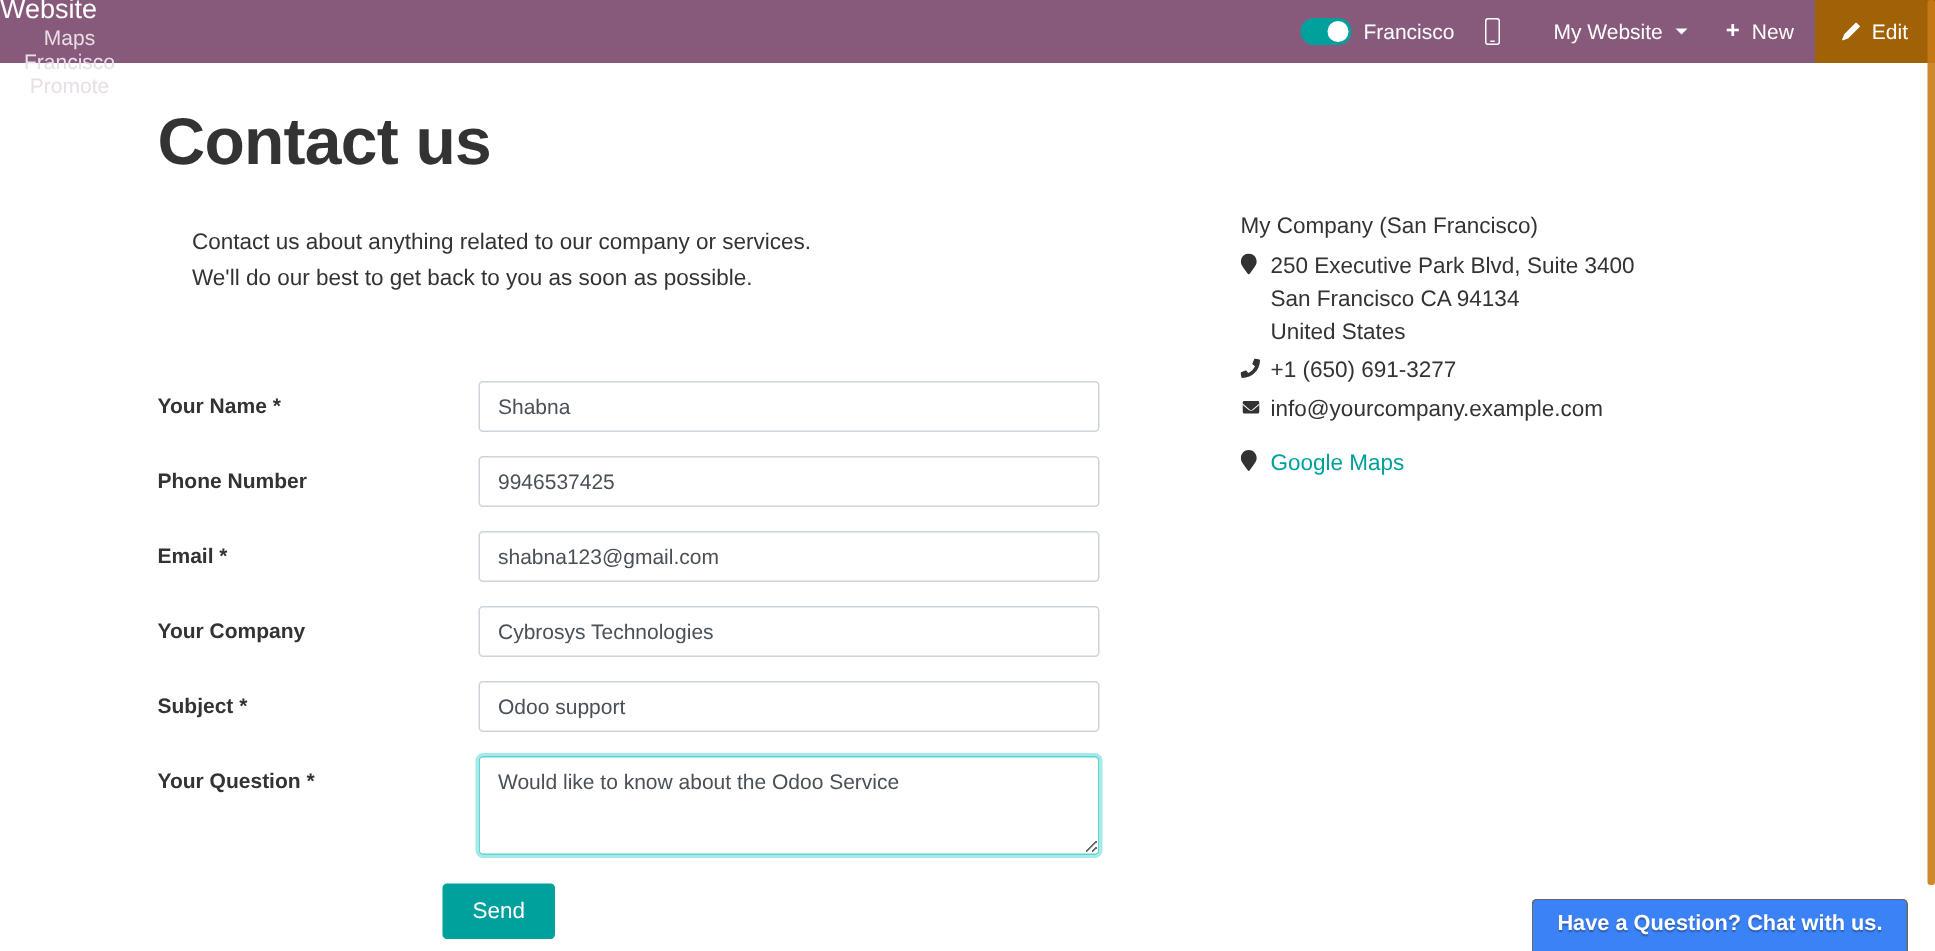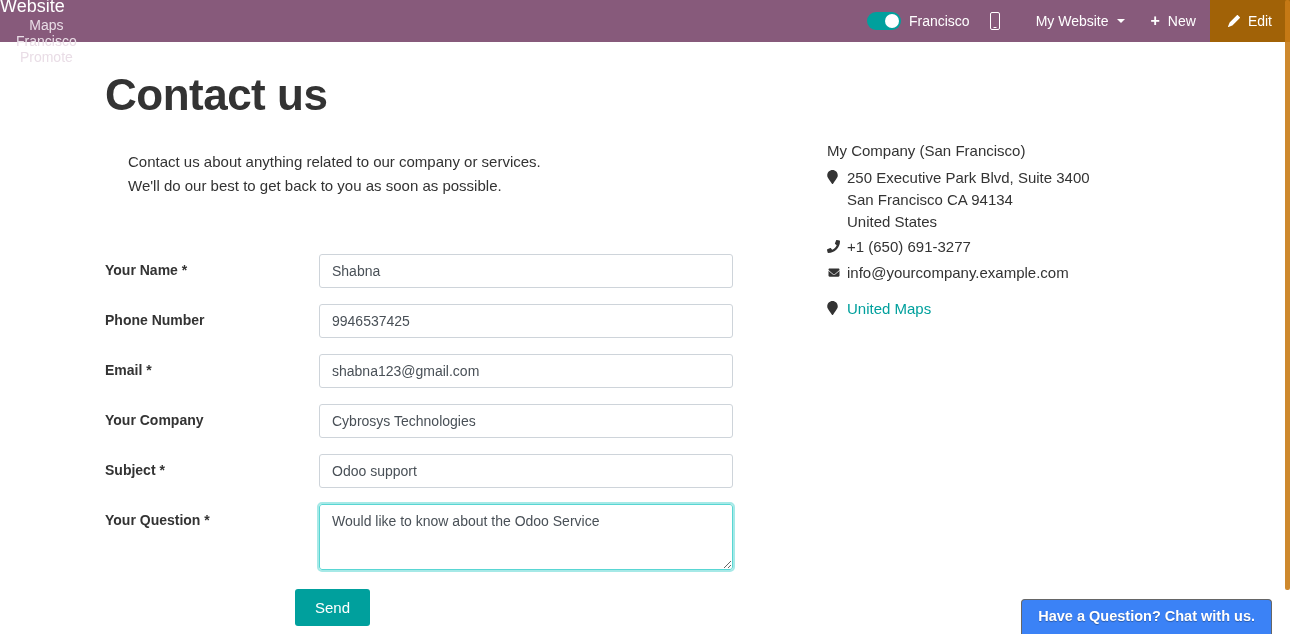--- a/index.html
+++ b/index.html
@@ -176,21 +176,21 @@
           </svg>
       </div>
       <div class="addr-text">info@yourcompany.example.com</div>
     </div>
     <div class="addr-row maps-row">
       <div class="addr-icon">
         <svg class="svg-icon" width="11" height="14" viewBox="0 0 384 512" fill="#333">
             <path d="M172.268 501.67C26.97 291.031 0 269.413 0 192 0 85.961 85.961 0 192 0s192 85.961 192 192c0 77.413-26.97 99.031-172.268 309.67-9.535 13.774-29.93 13.773-39.464 0z"></path>
           </svg>
       </div>
-      <div class="addr-text"><a class="maps-link">United Maps</a></div>
+      <div class="addr-text"><a class="maps-link">Google Maps</a></div>
     </div>
   </div>
 </div>
 
 <div class="chat-widget">Have a Question? Chat with us.</div>
 
 <div class="scrollbar-track">
   <div class="scrollbar-thumb"></div>
 </div>
 

